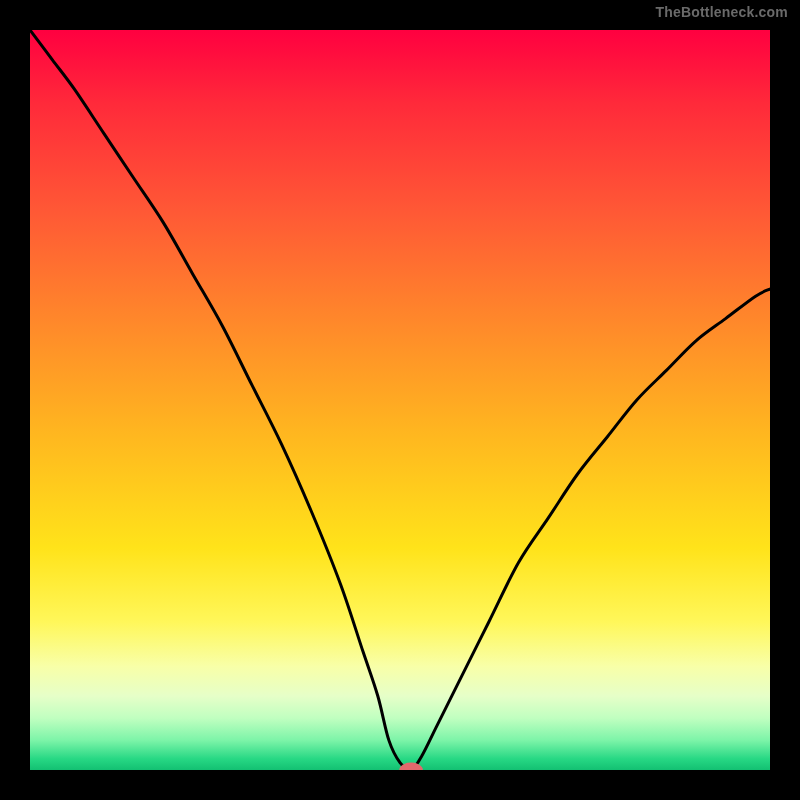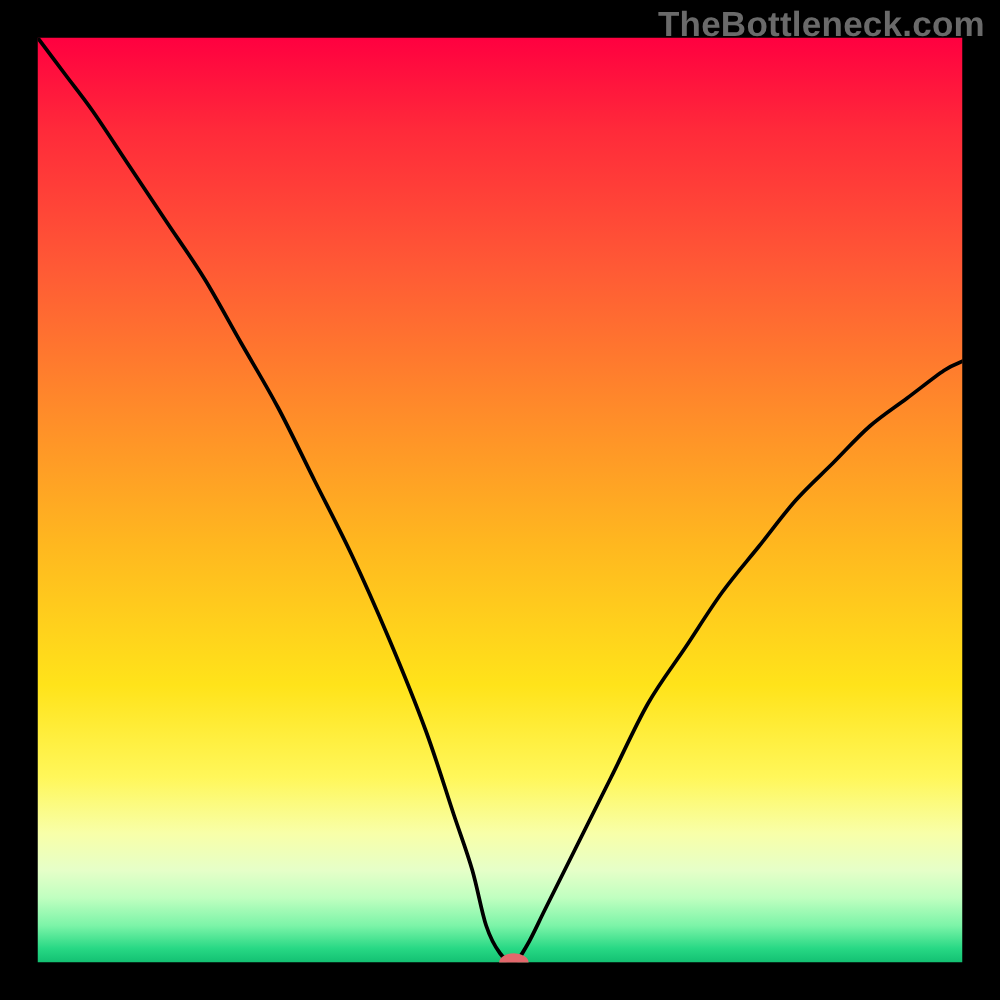--- a/index.html
+++ b/index.html
@@ -14,21 +14,21 @@
   .frame {
     position: relative;
     width: 800px;
     height: 800px;
     background: #000;
   }
   .watermark {
     position: absolute;
     top: 4px;
     right: 12px;
-    font-size: 28px;
+    font-size: 14px;
     font-weight: 600;
     color: #6a6a6a;
     z-index: 10;
     letter-spacing: 0.2px;
   }
   .plot {
     position: absolute;
     top: 30px;
     left: 30px;
     width: 740px;

